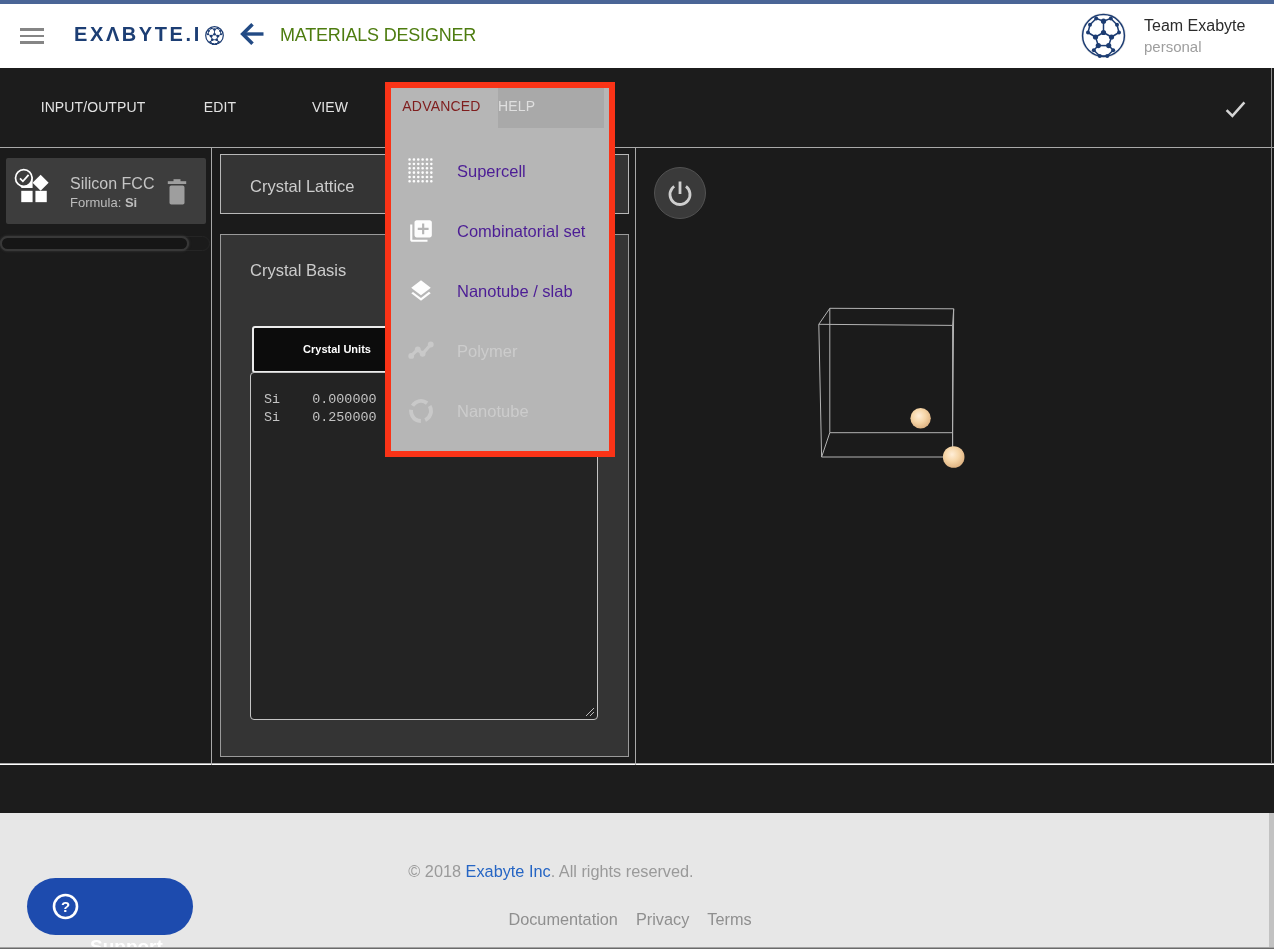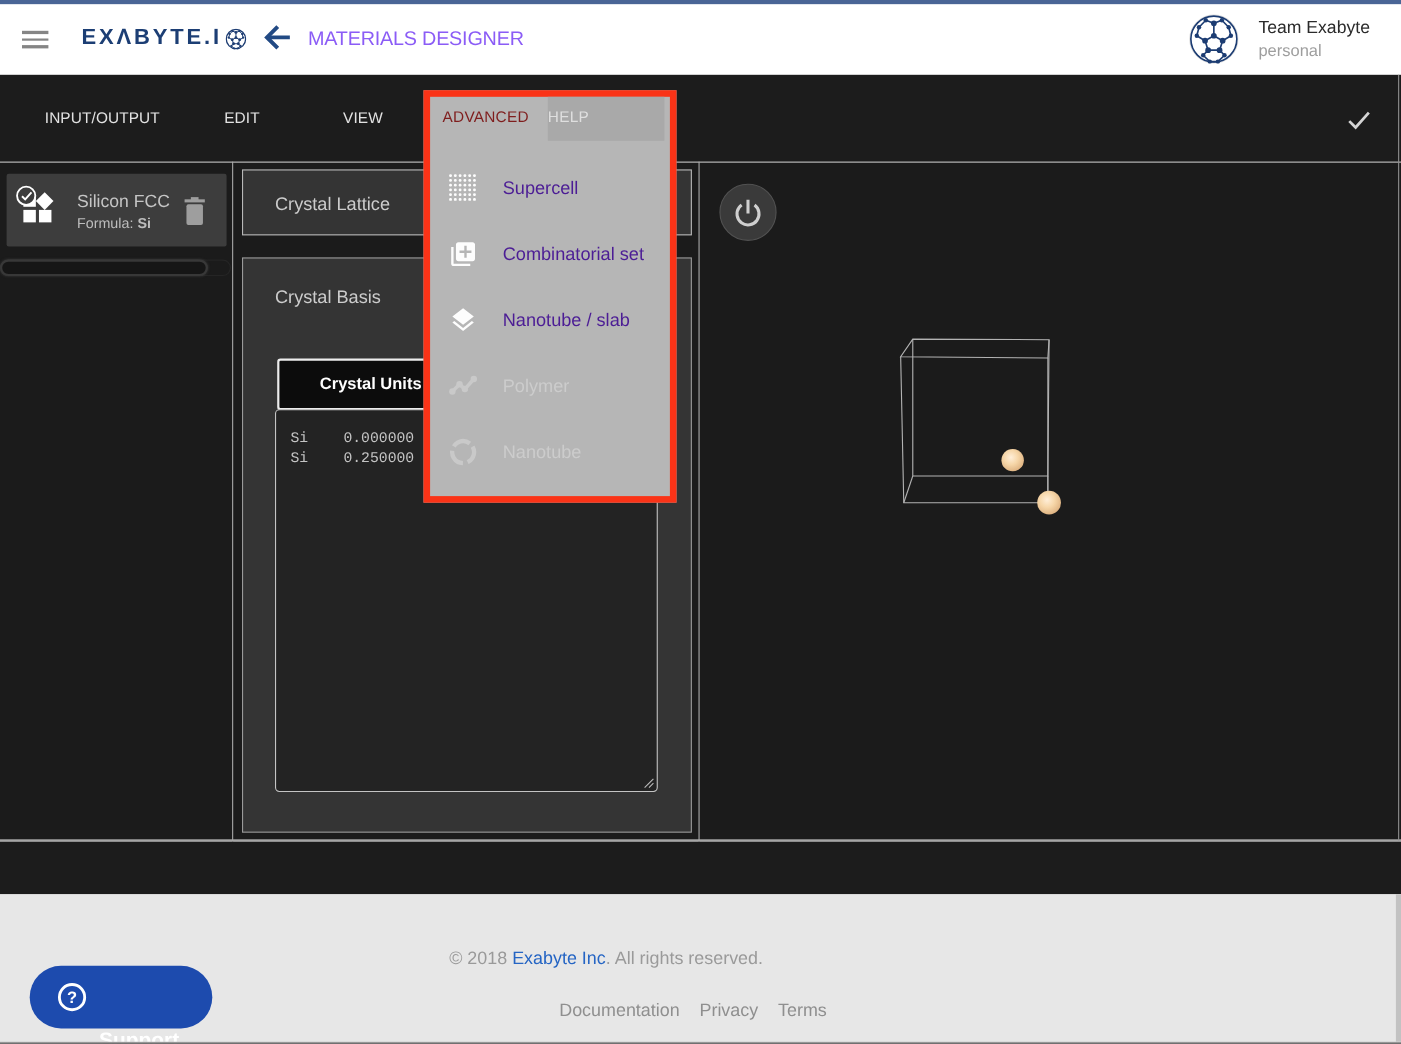--- a/index.html
+++ b/index.html
@@ -7,21 +7,21 @@
   body { font-family:"Liberation Sans", sans-serif; position:relative; background:#fff; }
   .abs { position:absolute; }
 
   
   #topline { left:0; top:0; width:1274px; height:4px; background:#4a6596; }
   #header { left:0; top:4px; width:1274px; height:64px; background:#ffffff; }
   #burger { left:20px; top:24px; width:24px; height:20px; }
   #burger div { position:absolute; left:0; width:24px; height:2.8px; background:#858585; }
   #logo { left:74px; top:23px; font-size:20px; font-weight:bold; color:#1c3e74; letter-spacing:2.6px; }
   #backarrow { left:240px; top:20px; }
-  #apptitle { left:280px; top:24.5px; font-size:18px; color:#8b5cf6; letter-spacing:-0.2px; }
+  #apptitle { left:280px; top:24.5px; font-size:18px; color:#4d7c0f; letter-spacing:-0.2px; }
   #avatar { left:1081px; top:13px; }
   #teamname { left:1144px; top:17px; font-size:16px; color:#2b2b2b; }
   #persname { left:1144px; top:37.5px; font-size:15px; color:#9e9e9e; }
 
   
   #nav { left:0; top:68px; width:1274px; height:79px; background:#1c1c1c; }
   .navitem { position:absolute; top:68px; height:79px; line-height:79px; text-align:center; font-size:14px; color:#e2e2e2; letter-spacing:0.1px; }
 
   
   #content { left:0; top:147px; width:1274px; height:617px; background:#1b1b1b; border-top:1px solid #a9a9a9; border-bottom:1px solid #a9a9a9; }
@@ -33,21 +33,21 @@
   #cardtitle { left:70px; top:175px; font-size:16px; color:#c5c5c5; }
   #cardsub { left:70px; top:194.5px; font-size:13px; color:#bdbdbd; }
   #pill { left:0px; top:236px; width:189px; height:15px; background:#161616; border:2px solid #383838; border-radius:8px; box-shadow:0 0 2.5px #3e3e3e; }
   #pilltrack { left:0px; top:236px; width:210px; height:15px; border:1px solid #252525; border-radius:8px; }
 
   
   #panel1 { left:220px; top:154px; width:409px; height:60px; background:#343434; border:1px solid rgba(255,255,255,0.65); }
   #panel1 span { position:absolute; left:29px; top:22px; font-size:16.5px; color:#cccccc; }
   #panel2 { left:220px; top:234px; width:409px; height:523px; background:#343434; border:1px solid rgba(255,255,255,0.5); }
   #cbasis { left:250px; top:261px; font-size:16.5px; color:#cccccc; }
-  #unitsbtn { left:252px; top:326px; width:170px; height:47px; background:#0c0c0c; border:2px solid #ececec; border-radius:3px; color:#fff; font-weight:bold; font-size:15px; text-align:center; line-height:43px; }
+  #unitsbtn { left:252px; top:326px; width:170px; height:47px; background:#0c0c0c; border:2px solid #ececec; border-radius:3px; color:#fff; font-weight:bold; font-size:11px; text-align:center; line-height:43px; }
   #ta { left:250px; top:372px; width:348px; height:348px; background:#232323; border:1px solid #c4c4c4; border-radius:4px; }
   #ta pre { position:absolute; left:13px; top:18px; font-family:"Liberation Mono", monospace; font-size:13.4px; line-height:17.7px; color:#c4c4c4; }
 
   
   #powerbtn { left:654px; top:167px; width:52px; height:52px; border-radius:50%; background:#3a3a3a; border:1px solid #525252; }
 
   
   #strip { left:0; top:765px; width:1274px; height:48px; background:#1c1c1c; }
   #footer { left:0; top:813px; width:1274px; height:136px; background:#e7e7e7; }
   #copy { left:0; top:862px; width:1102px; text-align:center; font-size:16.3px; color:#9a9a9a; }

